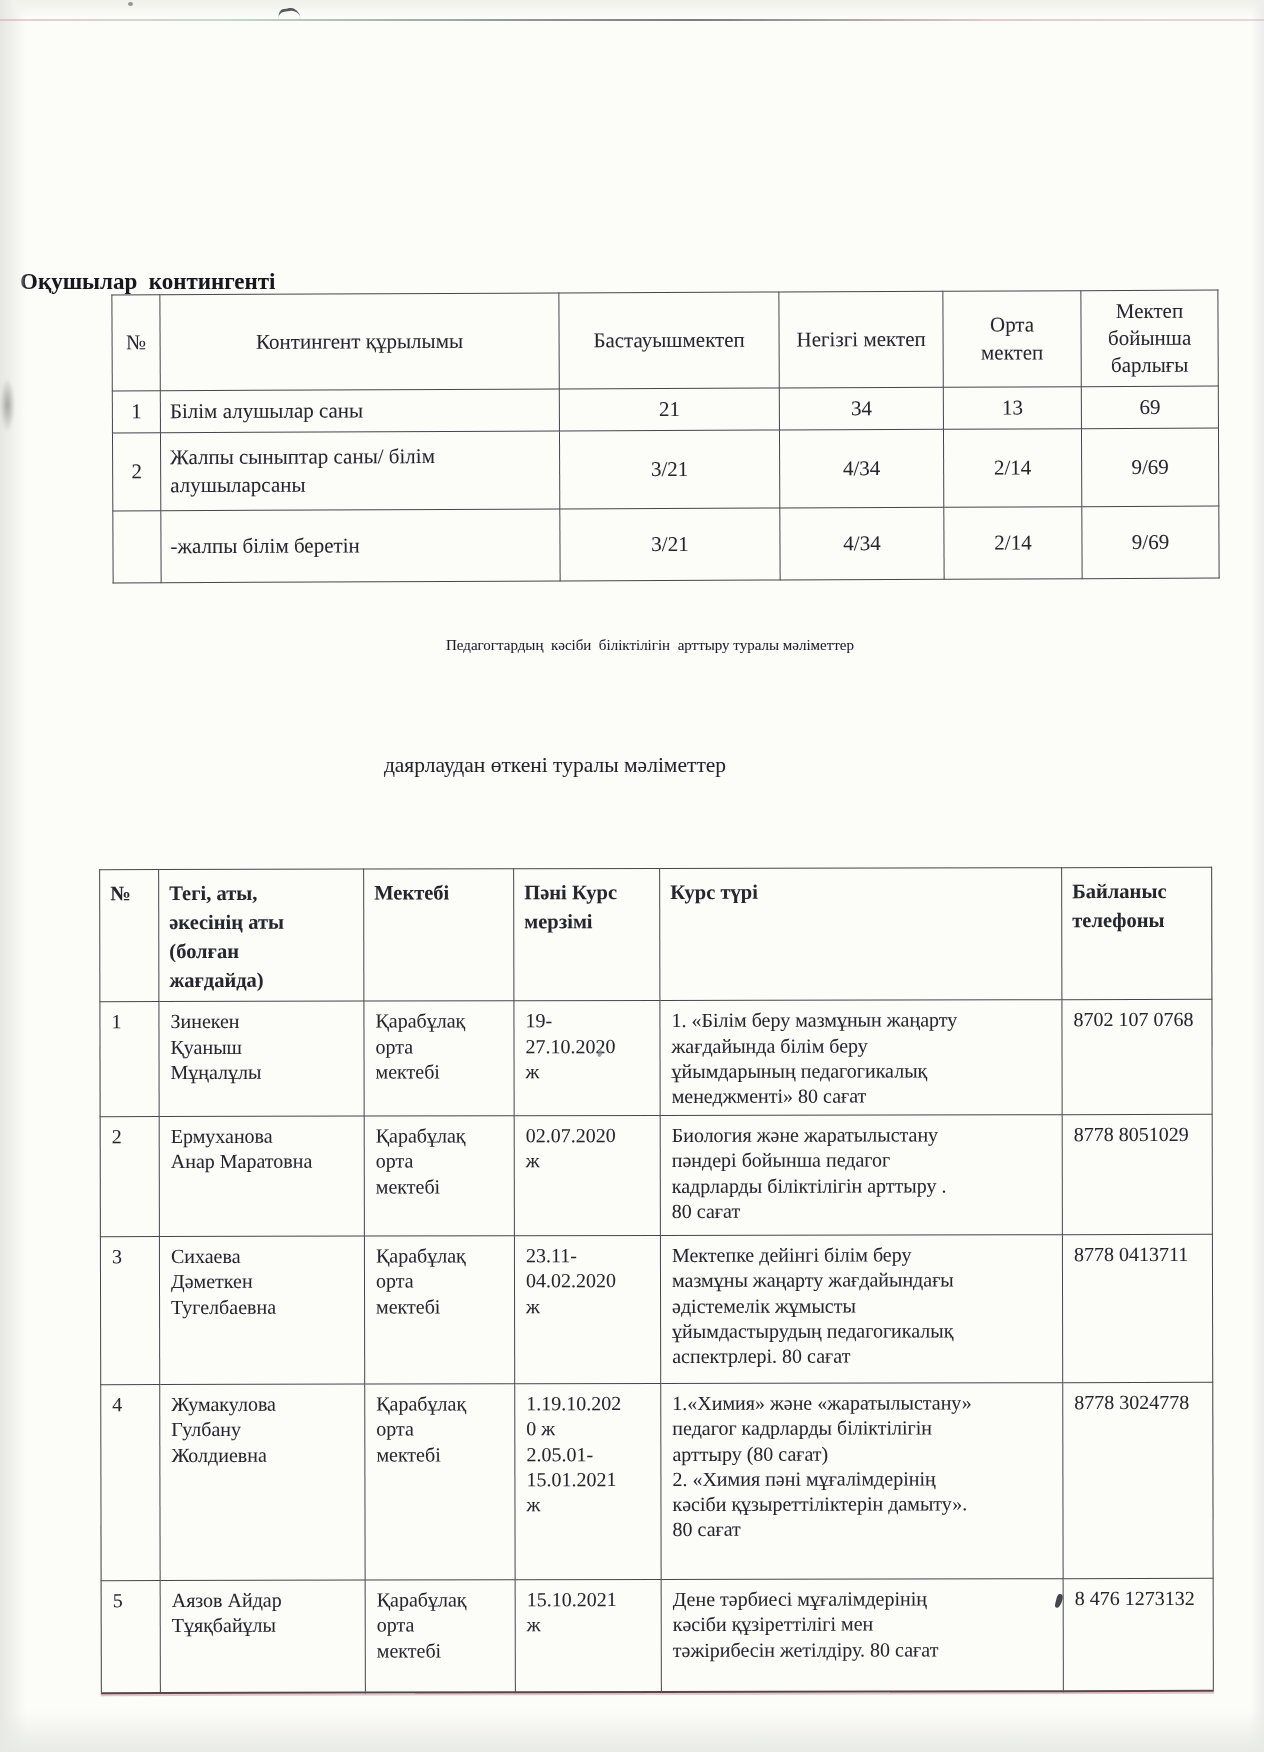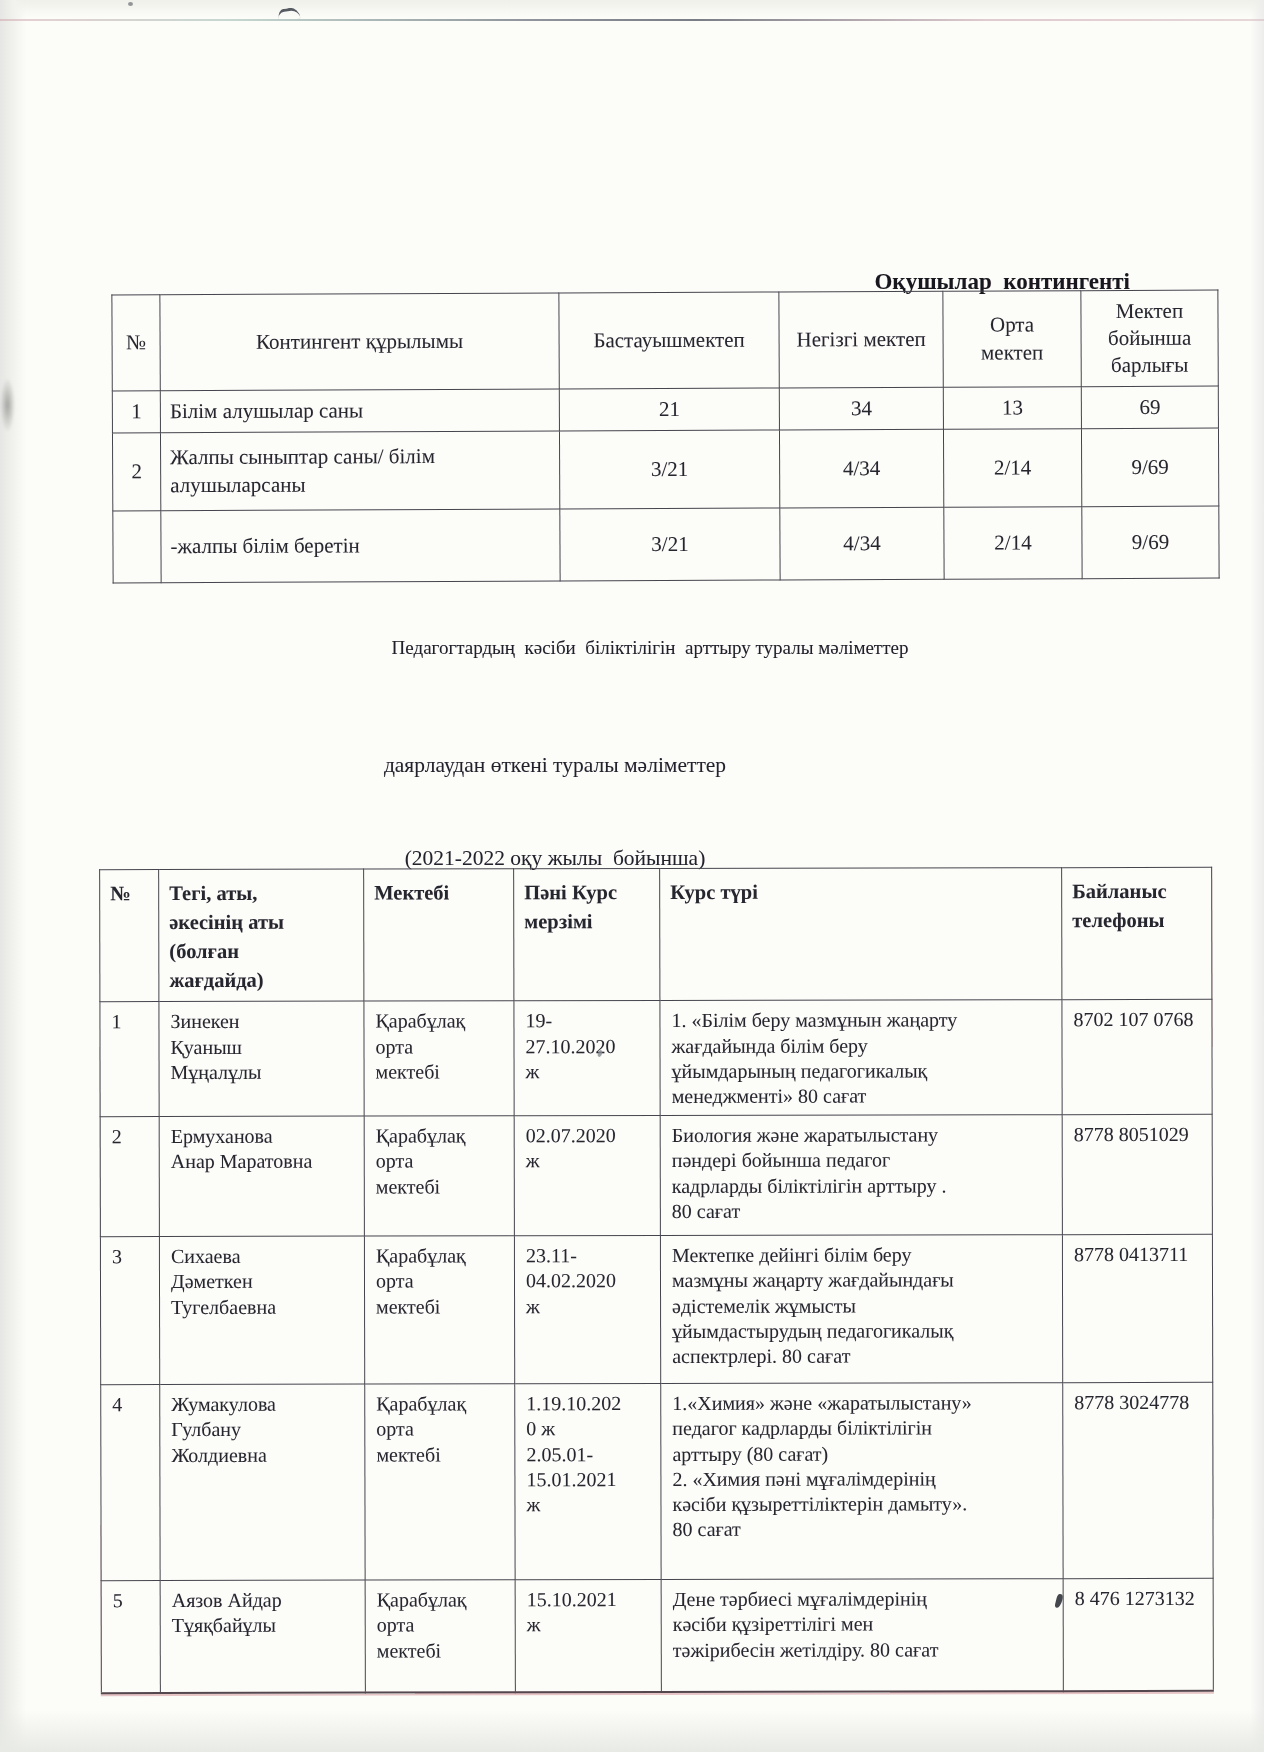--- a/index.html
+++ b/index.html
@@ -42,28 +42,28 @@
                  border-radius:50% 50% 70% 30% / 45% 45% 75% 25%;
                  transform:rotate(14deg); opacity:.9; }
   .speck-1     { left:128px; top:2px; width:5px; height:4px; background:#6a6d72;
                  border-radius:50%; opacity:.7; }
   .speck-2     { left:598px; top:1050px; width:4px; height:7px; background:#8b8e93;
                  border-radius:50%; opacity:.8; transform:rotate(20deg); }
 
   
   .title-block {
     position: absolute; top: 194px; left: 0; width: 1110px;
-    text-align: right; font-weight: 700; font-size: 23px; line-height: 35px;
+    text-align: left; font-weight: 700; font-size: 23px; line-height: 35px;
     color: #17171d; white-space: pre-wrap;
     text-shadow: .5px 0 0 rgba(170,60,90,.10), -.5px 0 0 rgba(60,140,150,.10);
     margin-left: 20px;
   }
   .section-heading {
     position: absolute; top: 637px; left: 40px; width: 1220px;
-    text-align: center; font-size: 19px; color: #20202a; white-space: pre-wrap;
+    text-align: center; font-size: 15px; color: #20202a; white-space: pre-wrap;
     text-shadow: .5px 0 0 rgba(170,60,90,.10), -.5px 0 0 rgba(60,140,150,.10);
   }
   .intro-block {
     position: absolute; top: 688px; left: 0; width: 1110px;
     text-align: center; font-size: 21.5px; line-height: 31px; color: #22222c;
     white-space: pre-wrap;
     text-shadow: .5px 0 0 rgba(170,60,90,.08), -.5px 0 0 rgba(60,140,150,.08);
   }
 
   
@@ -155,21 +155,20 @@
         <td class="c">4/34</td>
         <td class="c">2/14</td>
         <td class="c">9/69</td>
       </tr>
     </tbody>
   </table>
 
   <div class="section-heading">Педагогтардың  кәсіби  біліктілігін  арттыру туралы мәліметтер</div>
   <div class="intro-block">
     <div>даярлаудан өткені туралы мәліметтер</div>
-    <div>(2021-2022 оқу жылы  бойынша)</div>
   </div>
 
   <table class="t2">
     <colgroup>
       <col style="width:59px">
         <col style="width:205px">
         <col style="width:150px">
       <col style="width:146px">
         <col style="width:402px">
         <col style="width:150px">

